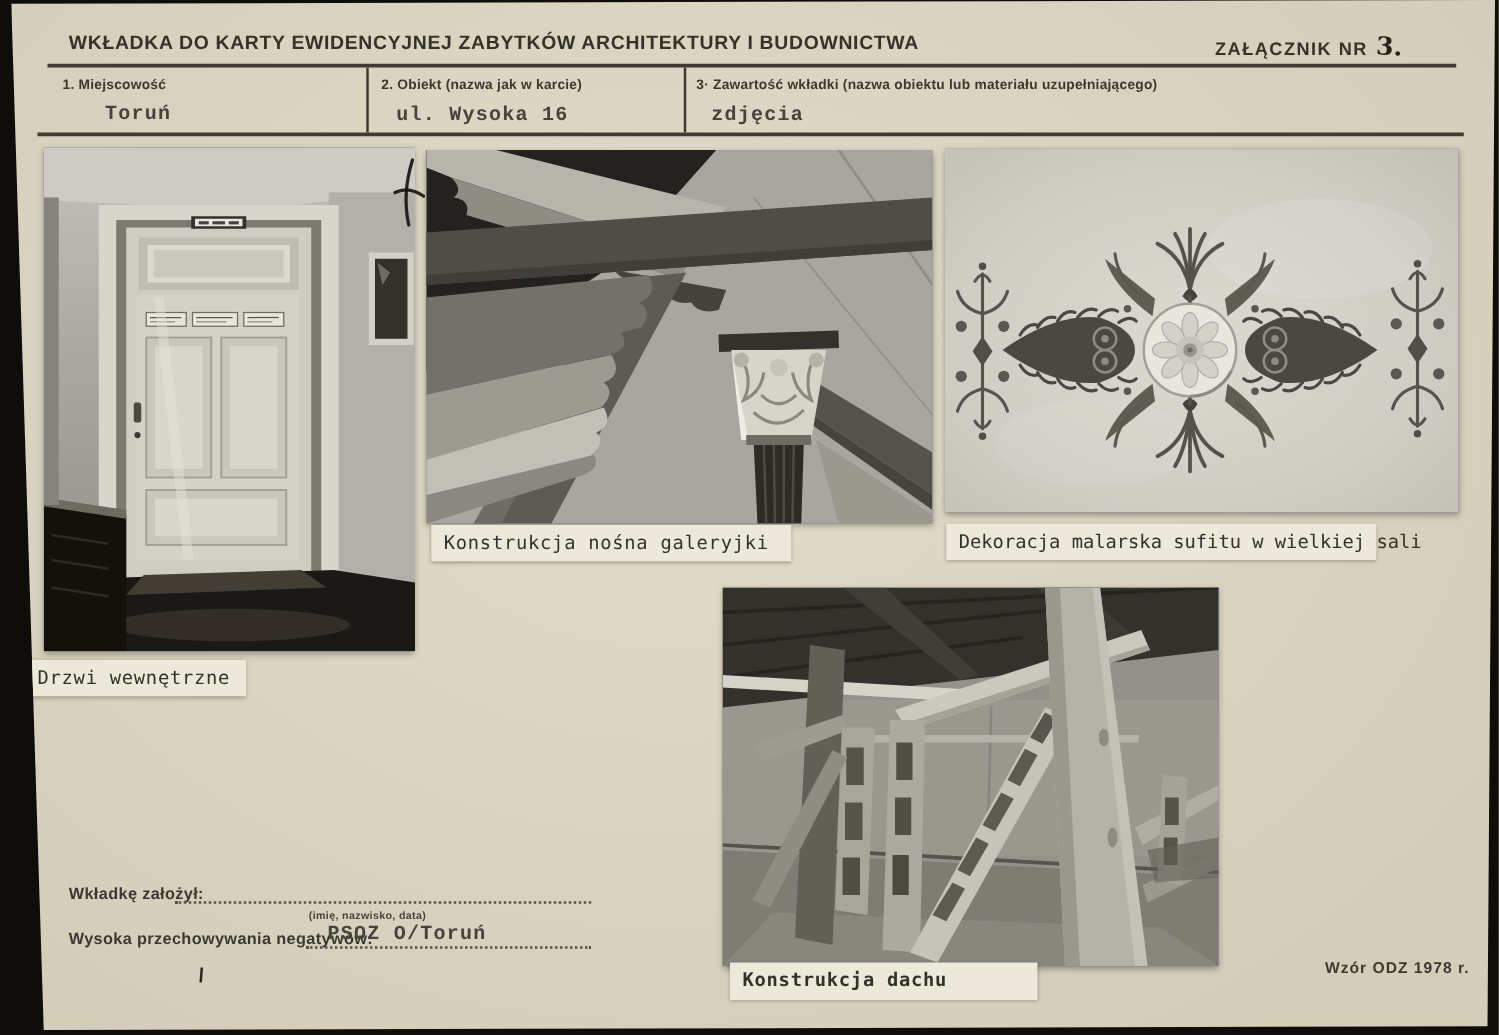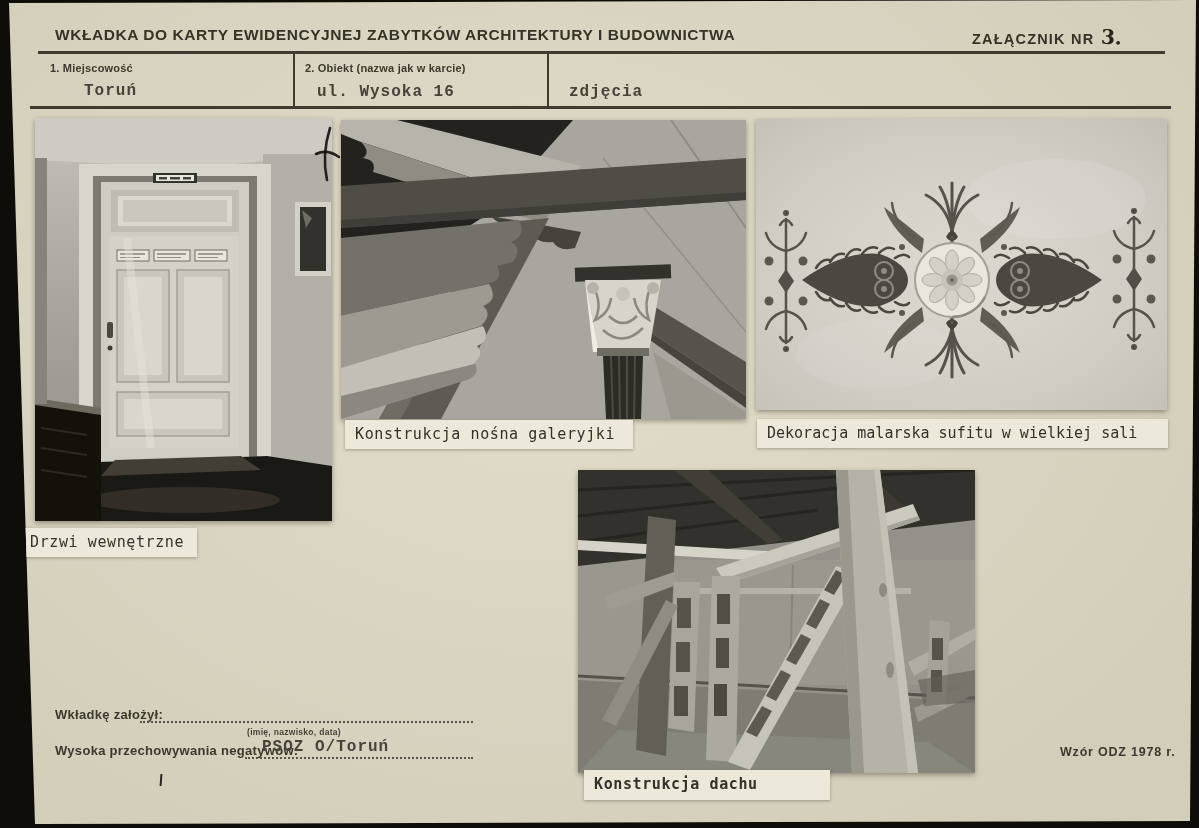--- a/index.html
+++ b/index.html
@@ -51,35 +51,35 @@
   .p3{left:756px;top:119px;width:411px;height:291px;}
   .p4{left:578px;top:470px;width:397px;height:303px;}
   .caption{
     position:absolute;background:#ece9da;box-shadow:0 1px 3px rgba(40,34,22,.35);
     font-family:"DejaVu Sans Mono", monospace;color:#33312a;
     font-size:15px;letter-spacing:.6px;white-space:nowrap;
     height:29px;line-height:28px;padding:0 10px;box-sizing:border-box;
   }
   .c1{left:20px;top:528px;width:177px;}
   .c2{left:345px;top:420px;width:288px;}
-  .c3{left:757px;top:419px;width:411px;letter-spacing:0;}
+  .c3{left:757px;top:419px;width:344px;letter-spacing:0;}
   .c4{left:584px;top:770px;width:246px;height:30px;font-weight:bold;}
   .foot-label{
     position:absolute;font-size:13px;font-weight:700;color:#3b392f;
     letter-spacing:.3px;white-space:nowrap;
   }
   .dotline{position:absolute;border-bottom:2px dotted #55534a;height:0;}
   .d1{left:140px;top:721px;width:333px;}
   .d2{left:245px;top:757px;width:228px;}
   .foot-note{
     position:absolute;left:247px;top:727px;font-size:8.5px;font-weight:700;
     color:#45433a;letter-spacing:.3px;white-space:nowrap;
   }
   .version{
-    position:absolute;left:1060px;top:745px;font-size:12.5px;font-weight:700;
+    position:absolute;left:1060px;top:767px;font-size:12.5px;font-weight:700;
     letter-spacing:.8px;color:#3b392f;white-space:nowrap;
   }
   .pen-mark{position:absolute;left:312px;top:124px;width:28px;height:58px;}
   .pen-tick{
     position:absolute;left:160px;top:774px;width:2px;height:12px;
     background:#2a2821;transform:rotate(4deg);
   }
   
   .pl{stroke:#54524a;stroke-width:3;fill:none;stroke-linecap:round;}
   .orn{stroke:#55534b;stroke-width:2.5;fill:none;stroke-linecap:round;}
@@ -102,20 +102,21 @@
   <div class="rule rule-bottom"></div>
   <div class="vdiv v1"></div>
   <div class="vdiv v2"></div>
 
   <div class="f-label" style="left:50px;top:62px">1. Miejscowość</div>
   <div class="typed" style="left:84px;top:82px">Toruń</div>
 
   <div class="f-label" style="left:305px;top:62px">2. Obiekt (nazwa jak w karcie)</div>
   <div class="typed" style="left:317px;top:83px">ul. Wysoka 16</div>
 
+  <div class="f-label" style="left:557px;top:62px">3· Zawartość wkładki (nazwa obiektu lub materiału uzupełniającego)</div>
   <div class="typed" style="left:569px;top:83px">zdjęcia</div>
 
   <div class="photo p1">
     <svg viewBox="0 0 297 403" preserveAspectRatio="none">
       <defs>
         <linearGradient id="p1wall" x1="0" y1="0" x2="0" y2="1">
           <stop offset="0" stop-color="#c3c1b9"></stop>
             <stop offset="0.5" stop-color="#a5a39b"></stop>
             <stop offset="1" stop-color="#8f8d85"></stop>
         </linearGradient>

